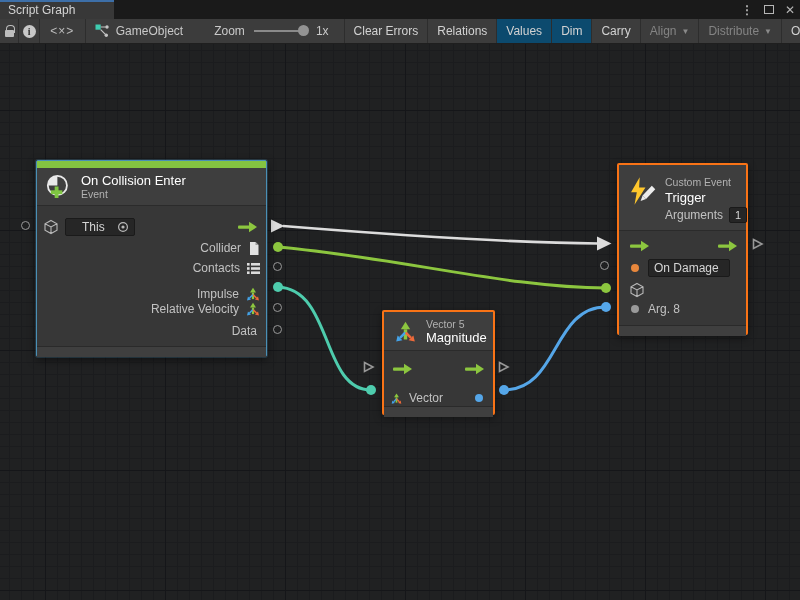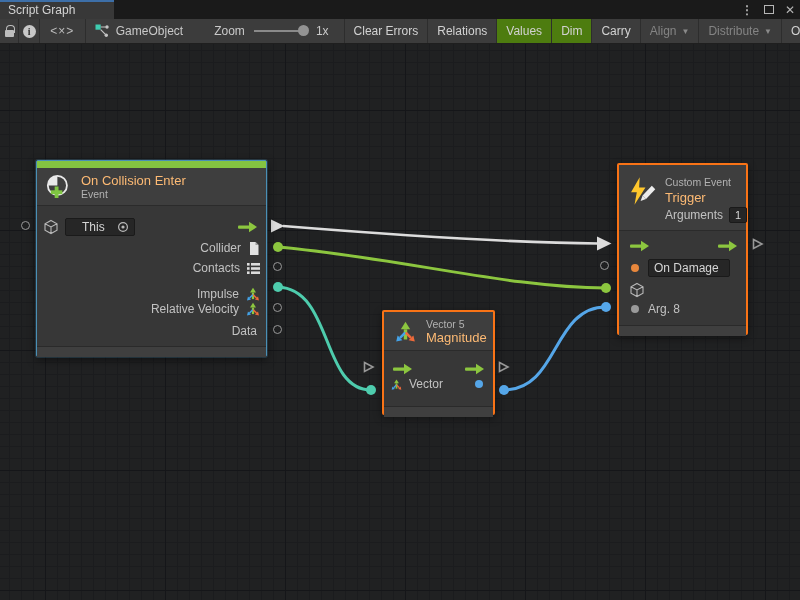--- a/index.html
+++ b/index.html
@@ -33,21 +33,21 @@
                font-family:"Liberation Serif", serif; }
   .info-circ::after { content:"i"; }
   .go-block { display:flex; align-items:center; gap:7px; margin-left:9px; }
   .zoom-label { margin-left:31px; }
   .zoom-track { margin-left:9px; width:84px; height:2px; background:#8a8a8a; position:relative; align-self:center; }
   .zoom-handle { position:absolute; right:-2px; top:-5px; width:11px; height:11px; border-radius:50%; background:#939393; }
   .zoom-val { margin-left:9px; }
   .tbtn { display:flex; align-items:center; justify-content:center; padding:0 9px;
           border-right:1px solid #2d2d2d; white-space:nowrap; color:#d2d2d2; }
   .tbtn.first { border-left:1px solid #2d2d2d; margin-left:15px; }
-  .tbtn.active { background:#4d7c0f; }
+  .tbtn.active { background:#0c4a6e; }
   .tbtn.disabled { color:#848484; gap:5px; }
   .dd-arrow { font-size:8px; color:#8a8a8a; }
   .tbtn.overflow { overflow:hidden; border-right:none; flex:1; justify-content:flex-start; }
 
   
   .canvas { position:absolute; left:0; top:44px; width:800px; height:556px;
     background-color:#202122;
     background-image:
       linear-gradient(to right, #151619 1px, transparent 1px),
       linear-gradient(to bottom, #151619 1px, transparent 1px),
@@ -59,21 +59,21 @@
   svg.wires { position:absolute; left:0; top:0; width:800px; height:600px; z-index:2; pointer-events:none; }
   svg.wires path { pointer-events:stroke; }
 
   
   .node { position:absolute; background:#373737; border:2px solid #f97316; border-radius:2px;
           z-index:3; box-shadow:0 3px 9px rgba(0,0,0,.45); color:#c4c4c4; font-size:12px; }
   .node.selected { border:1px solid #4a8fb5; box-shadow:0 0 0 1px rgba(74,143,181,.25), 0 3px 9px rgba(0,0,0,.5); }
   .n-header { position:absolute; left:0; right:0; background:#3e3e3e; border-bottom:1px solid #2b2b2b;
               display:flex; align-items:center; }
   .n-footer { position:absolute; left:0; right:0; height:11px; background:#3f3f3f; border-top:1px solid #2a2a2a; }
-  .n-title { font-size:13px; color:#fdba74; }
+  .n-title { font-size:13px; color:#ffffff; }
   .n-sub, .n-kind { font-size:10.5px; color:#b2b2b2; }
   .row { position:absolute; left:6px; right:5px; height:20px; display:flex; align-items:center; }
   .row.out { justify-content:flex-end; gap:6px; }
   .plabel { color:#c2c2c2; }
   .field { background:#262626; border:1px solid #1a1a1a; border-radius:2px; height:18px;
            display:flex; align-items:center; padding:0 5px; color:#d6d6d6; gap:5px; }
   .ico { display:flex; align-items:center; justify-content:center; }
 
   
   .port { position:absolute; width:10px; height:10px; border-radius:50%; z-index:5; }
@@ -303,21 +303,21 @@
       </svg>
     </span>
     <span class="flow-arrow-abs ico">
       <svg width="21" height="12" viewBox="0 0 21 12">
         <rect x="1" y="4.4" width="12" height="3.4" fill="#8cc63f" rx="1"></rect>
         <polygon points="12,0.8 20,6 12,11.2" fill="#8cc63f"></polygon>
       </svg>
     </span>
   </div>
 
-  <div class="row" style="top:62px;">
+  <div class="row" style="top:76px;">
     <span class="ico" style="margin-right:6px;">
       <svg width="13" height="13" viewBox="0 0 16 16">
         <use href="#va1" transform="translate(8,7.6)" style="color:#8cc63f"></use>
         <use href="#va1" transform="translate(5,11.5) rotate(-135) scale(0.72)" style="color:#44a3e8"></use>
         <use href="#va1" transform="translate(11,11.5) rotate(135) scale(0.72)" style="color:#ef6a3a"></use>
       </svg>
     </span>
     <span class="plabel">Vector</span>
     <span class="inner-dot dot-blue" style="position:absolute; right:5px;"></span>
   </div>

